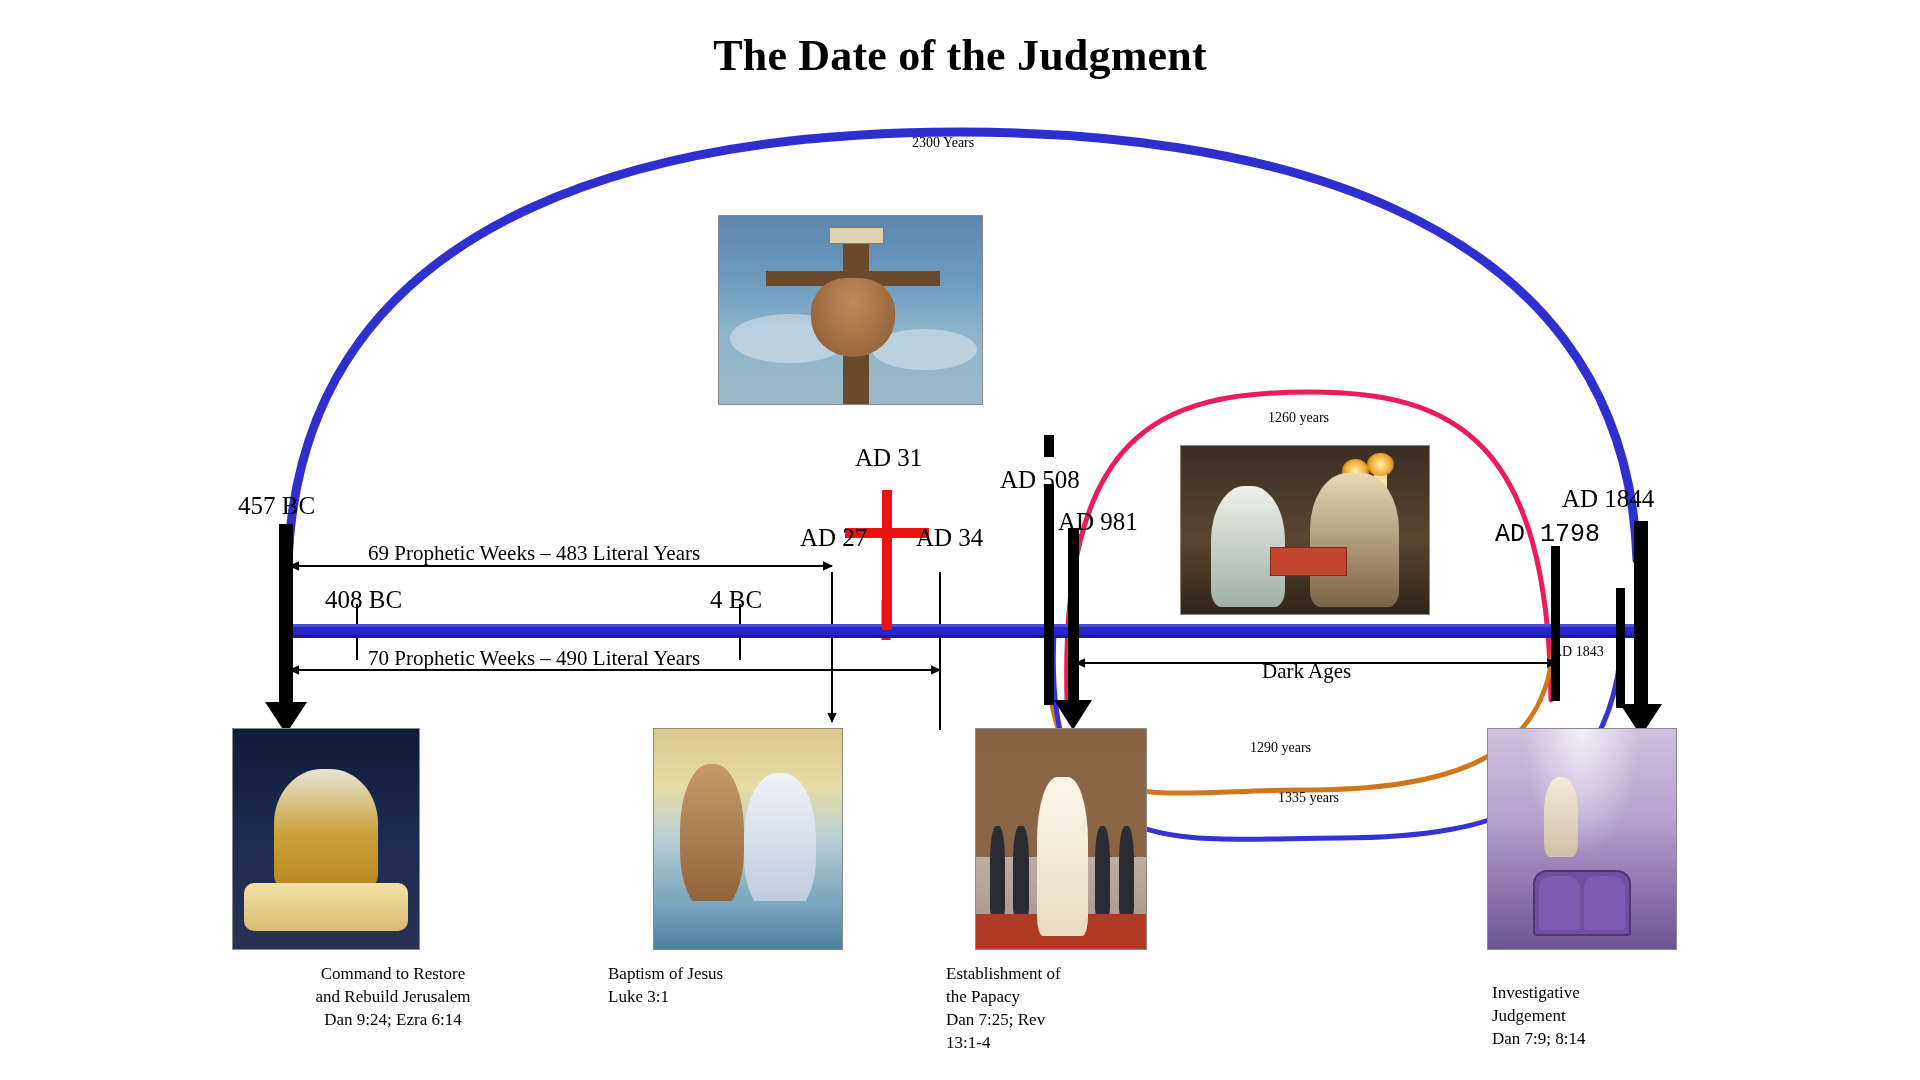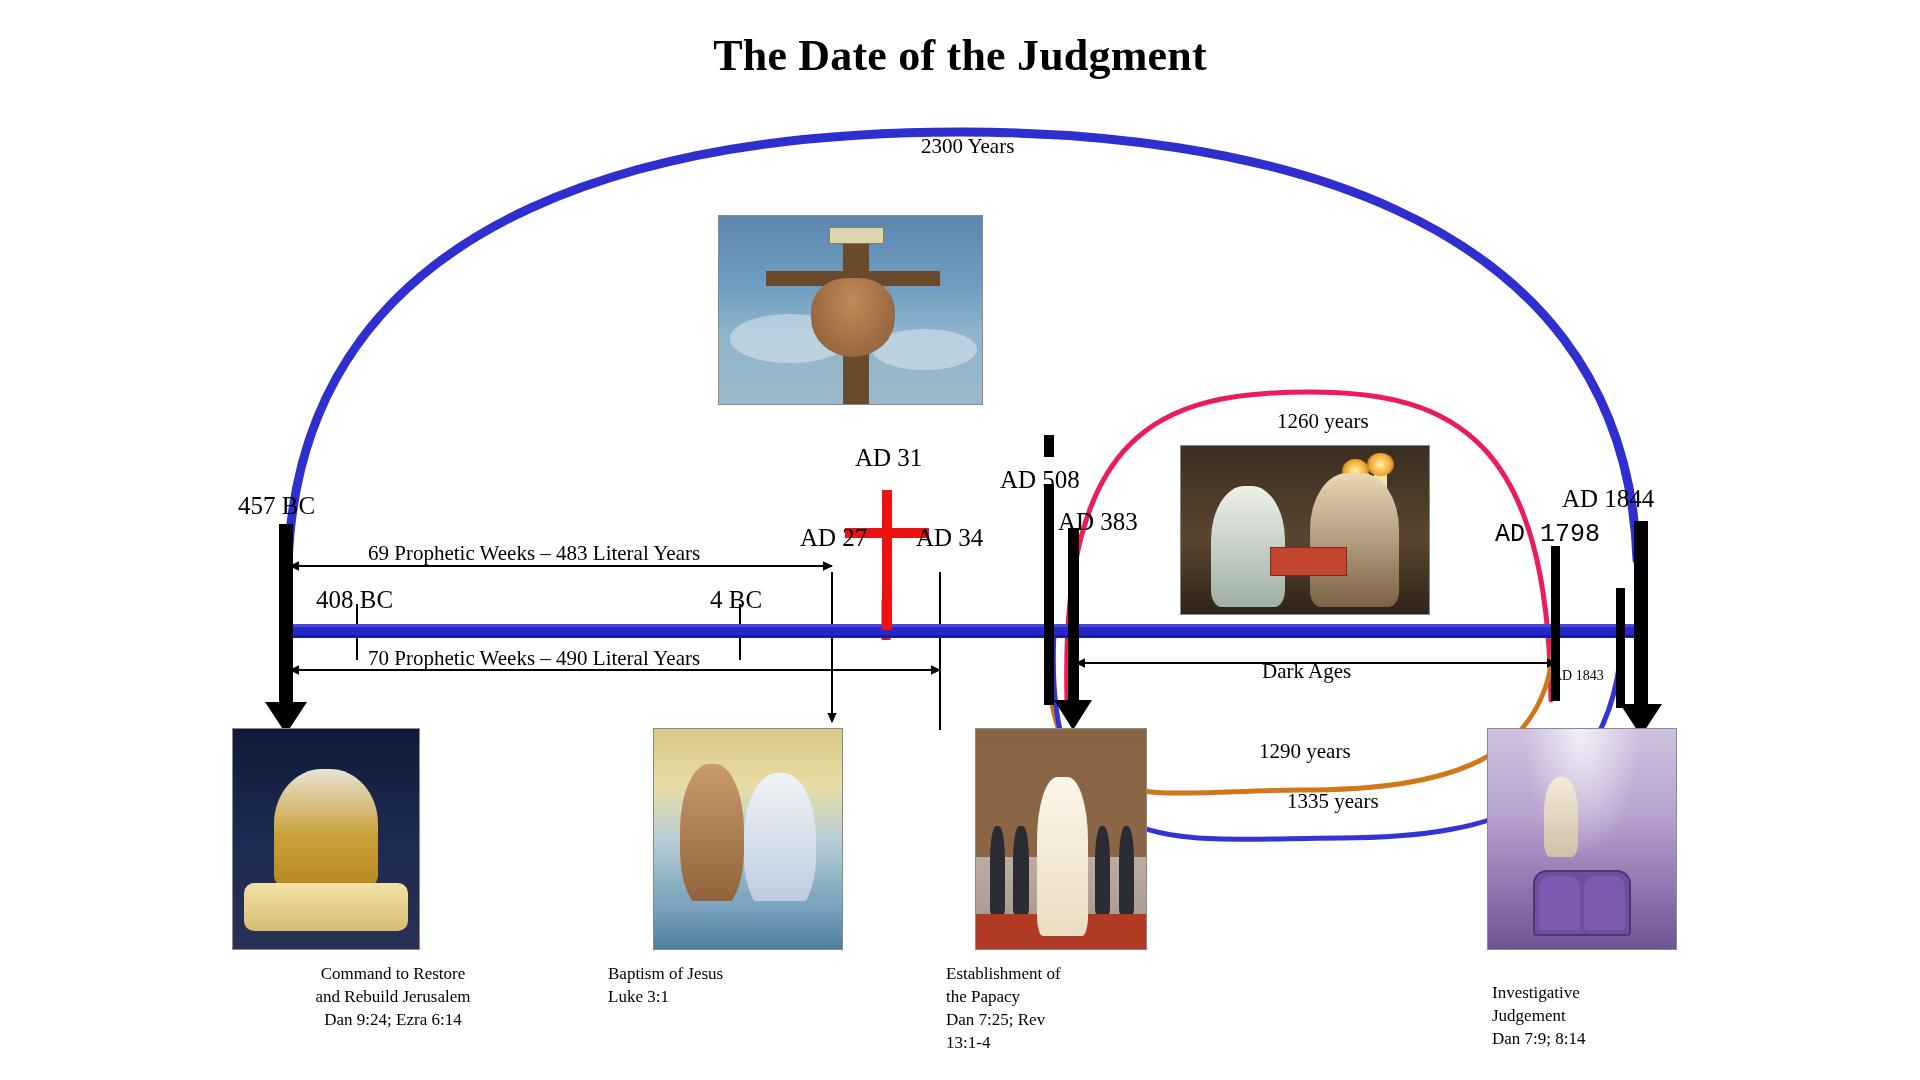--- a/index.html
+++ b/index.html
@@ -35,22 +35,22 @@
     border-top:3px solid #4a4ad8;
     border-bottom:3px solid #1a1aa0;
     box-sizing:border-box;
   }
 
   
   .marker{position:absolute;background:#000;}
 
   
   .lbl{position:absolute;white-space:nowrap;font-size:25px;line-height:1.1;}
-  .lbl.sm{font-size:14px;margin-top:24px;}
-  .lbl.arc{font-size:21px;margin-left:9px;}
+  .lbl.sm{font-size:14px;}
+  .lbl.arc{font-size:14px;}
   .lbl.span{font-size:21px;}
 
   
   .caption{position:absolute;font-size:17px;line-height:1.35;white-space:pre-line;}
   .caption.center{}
   .caption.left{text-align:center;}
 
   
   .pic{position:absolute;overflow:hidden;border:1px solid #8a8a8a;box-sizing:border-box;}
   .pic .sky{position:absolute;inset:0;}
@@ -168,26 +168,26 @@
   <div class="marker" style="left:1634px;top:521px;width:14px;height:190px;"></div>
   <div style="position:absolute;left:1620px;top:704px;width:0;height:0;
               border-left:21px solid transparent;border-right:21px solid transparent;
               border-top:32px solid #000;"></div>
 
   <div class="lbl" style="left:238px;top:492px;">457 BC</div>
   <div class="lbl" style="left:800px;top:524px;">AD 27</div>
   <div class="lbl" style="left:855px;top:444px;">AD 31</div>
   <div class="lbl" style="left:916px;top:524px;">AD 34</div>
   <div class="lbl" style="left:1000px;top:466px;">AD 508</div>
-  <div class="lbl" style="left:1058px;top:508px;">AD 383</div>
+  <div class="lbl" style="left:1058px;top:508px;">AD 981</div>
   <div class="lbl" style="left:1495px;top:521px;font-family:Liberation Mono, monospace;">AD 1798</div>
   <div class="lbl sm" style="left:1552px;top:644px;">AD 1843</div>
   <div class="lbl" style="left:1562px;top:485px;">AD 1844</div>
 
-  <div class="lbl" style="left:316px;top:586px;">408 BC</div>
+  <div class="lbl" style="left:325px;top:586px;">408 BC</div>
   <div class="lbl" style="left:710px;top:586px;">4 BC</div>
 
   <div class="lbl span" style="left:368px;top:542px;">69 Prophetic Weeks – 483 Literal Years</div>
   <div class="lbl span" style="left:368px;top:647px;">70 Prophetic Weeks – 490 Literal Years</div>
   <div class="lbl span" style="left:1262px;top:660px;">Dark Ages</div>
 
   <div class="lbl arc" style="left:912px;top:135px;">2300 Years</div>
   <div class="lbl arc" style="left:1268px;top:410px;">1260 years</div>
   <div class="lbl arc" style="left:1250px;top:740px;">1290 years</div>
   <div class="lbl arc" style="left:1278px;top:790px;">1335 years</div>

